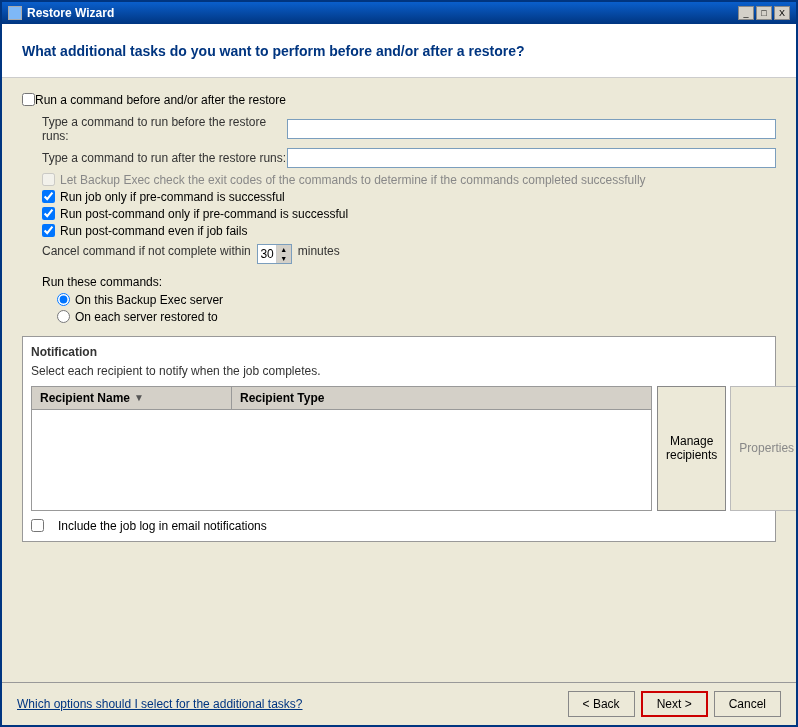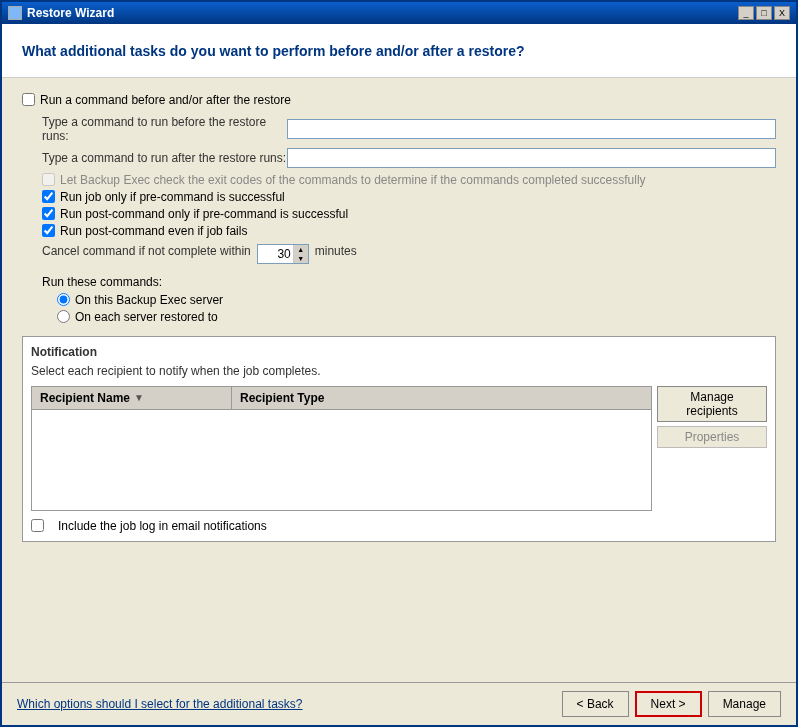--- a/index.html
+++ b/index.html
@@ -93,21 +93,20 @@
       overflow-y: auto;
     }
 
     .section {
       margin-bottom: 12px;
     }
 
     .checkbox-label {
       display: flex;
       align-items: center;
-      gap: 5px;
       margin-bottom: 8px;
     }
 
     .checkbox-label input[type=checkbox] {
       width: 13px;
       height: 13px;
     }
 
     .field-row {
       display: flex;
@@ -170,21 +169,21 @@
 
     .spinner-container {
       display: flex;
       align-items: center;
       border: 1px solid #7b9ebd;
       background: white;
       height: 20px;
     }
 
     .spinner-input {
-      width: 35px;
+      width: 18px;
       height: 18px;
       border: none;
       text-align: right;
       padding-right: 2px;
       font-size: 12px;
       outline: none;
     }
 
     .spinner-buttons {
       display: flex;
@@ -290,21 +289,21 @@
       color: #555;
     }
 
     .table-body {
       min-height: 100px;
       background: white;
     }
 
     .table-buttons {
       display: flex;
-      flex-direction: column;
+      flex-direction: row;
       gap: 4px;
       width: 110px;
     }
 
     .action-btn {
       padding: 3px 8px;
       font-size: 12px;
       background: #ece9d8;
       border: 1px solid #888;
       cursor: pointer;
@@ -475,17 +474,17 @@
         </div>
       </div>
 
     </div>
 
     <div class="footer">
       <span class="footer-link">Which options should I select for the additional tasks?</span>
       <div class="footer-buttons">
         <button class="nav-btn">&lt; Back</button>
         <button class="nav-btn primary">Next &gt;</button>
-        <button class="nav-btn">Manage</button>
+        <button class="nav-btn">Cancel</button>
       </div>
     </div>
   </div>
 </div>
 
 </body></html>

